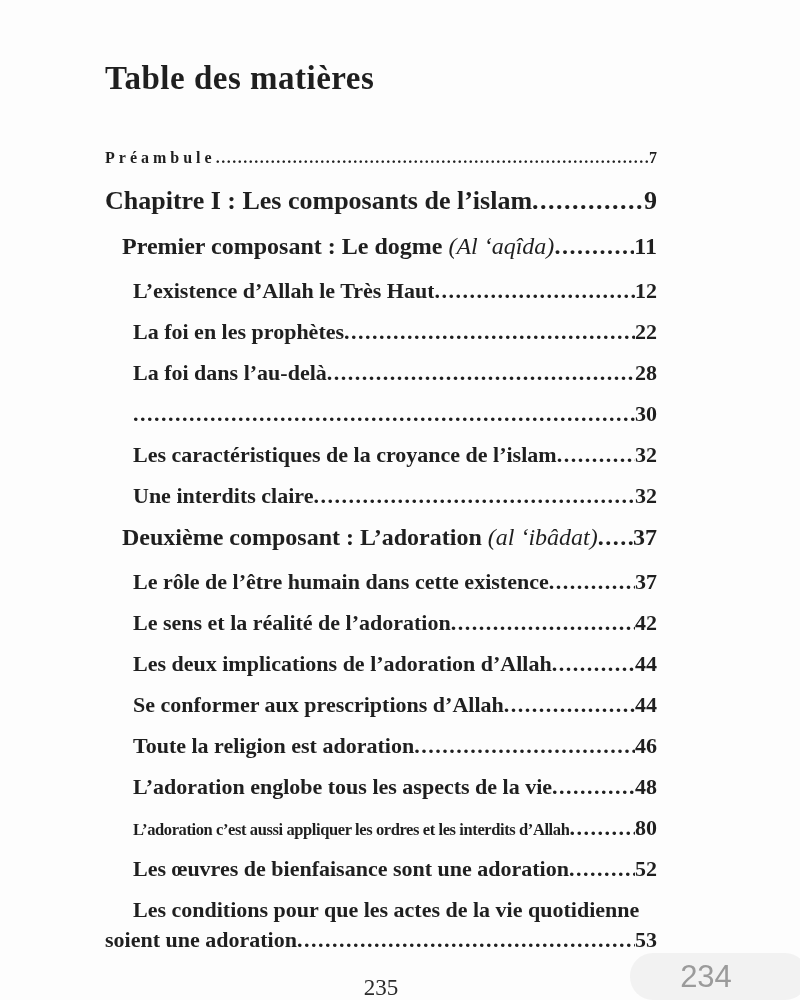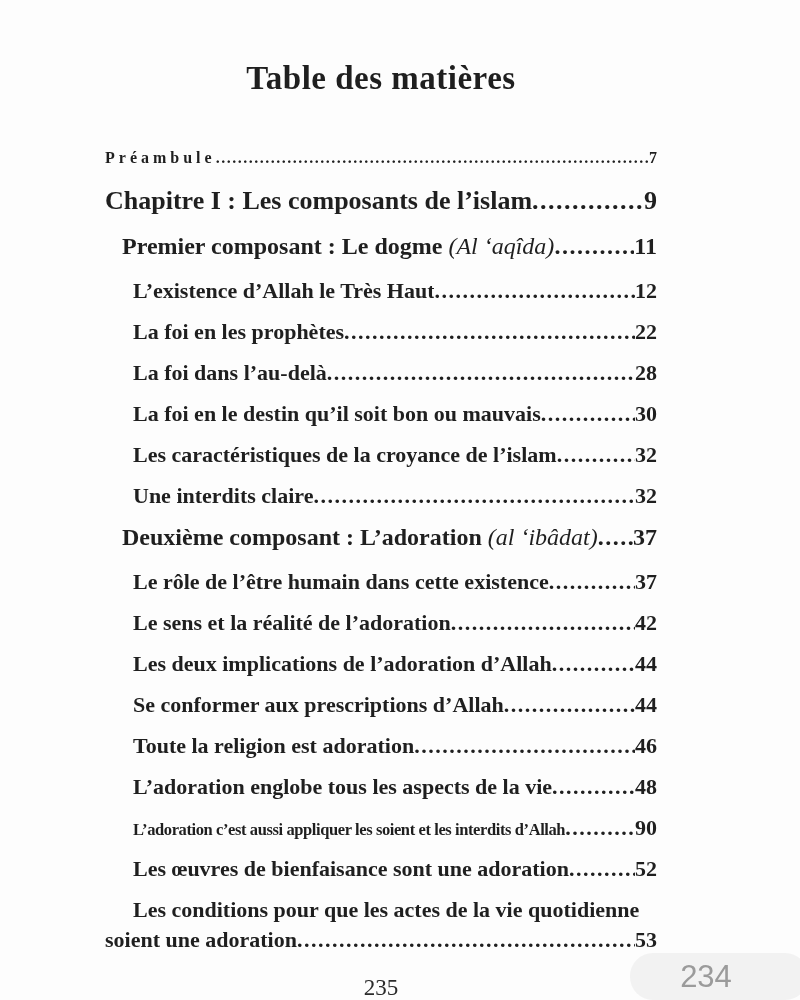--- a/index.html
+++ b/index.html
@@ -13,21 +13,21 @@
   }
   .content {
     position: absolute;
     left: 105px; top: 0;
     width: 552px;
   }
   .title {
     margin-top: 60px;
     font-size: 33px;
     font-weight: bold;
-    text-align: center;
+    text-align: left;
     letter-spacing: 0.5px;
   }
   .toc { margin-top: 52px; }
   .row {
     display: flex;
     align-items: baseline;
     white-space: nowrap;
     font-weight: bold;
   }
   .toc-text { flex: 0 1 auto; overflow: hidden; }
@@ -115,21 +115,20 @@
         <span class="pagenum">22</span>
     </div>
 
     <div class="row lvl-sub">
       <span class="toc-text">La foi dans l’au-delà</span>
         <span class="dots"></span>
         <span class="pagenum">28</span>
     </div>
 
     <div class="row lvl-sub">
-      <span class="toc-text">La foi en le destin qu’il soit bon ou mauvais</span>
         <span class="dots"></span>
         <span class="pagenum">30</span>
     </div>
 
     <div class="row lvl-sub">
       <span class="toc-text">Les caractéristiques de la croyance de l’islam</span>
         <span class="dots"></span>
         <span class="pagenum">32</span>
     </div>
 
@@ -175,23 +174,23 @@
         <span class="pagenum">46</span>
     </div>
 
     <div class="row lvl-sub">
       <span class="toc-text">L’adoration englobe tous les aspects de la vie</span>
         <span class="dots"></span>
         <span class="pagenum">48</span>
     </div>
 
     <div class="row lvl-sub condensed">
-      <span class="toc-text">L’adoration c’est aussi appliquer les soient et les interdits d’Allah</span>
-        <span class="dots"></span>
-        <span class="pagenum">90</span>
+      <span class="toc-text">L’adoration c’est aussi appliquer les ordres et les interdits d’Allah</span>
+        <span class="dots"></span>
+        <span class="pagenum">80</span>
     </div>
 
     <div class="row lvl-sub">
       <span class="toc-text">Les œuvres de bienfaisance sont une adoration</span>
         <span class="dots"></span>
         <span class="pagenum">52</span>
     </div>
 
     <div class="twolines">
       <div class="line1">Les conditions pour que les actes de la vie quotidienne</div>

